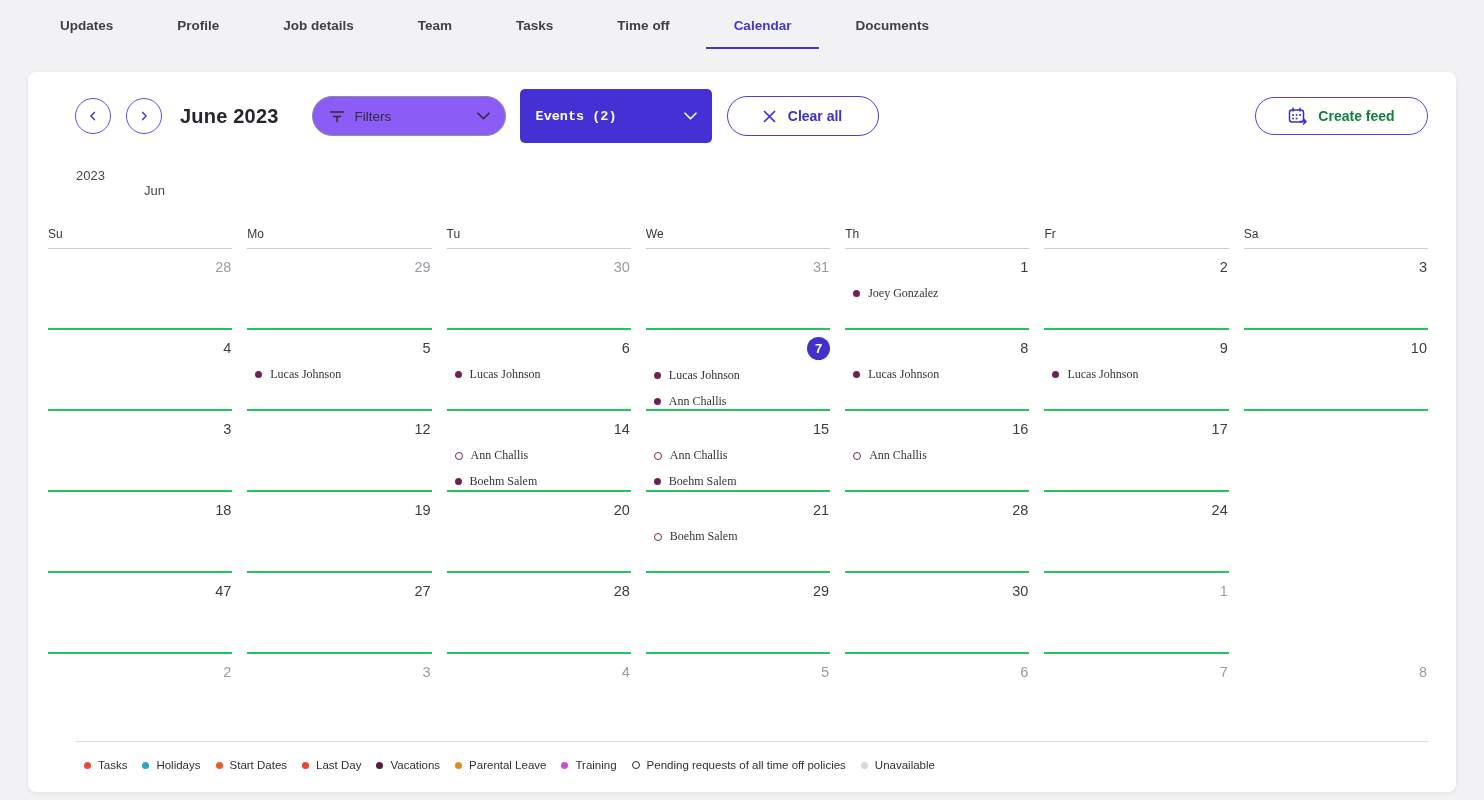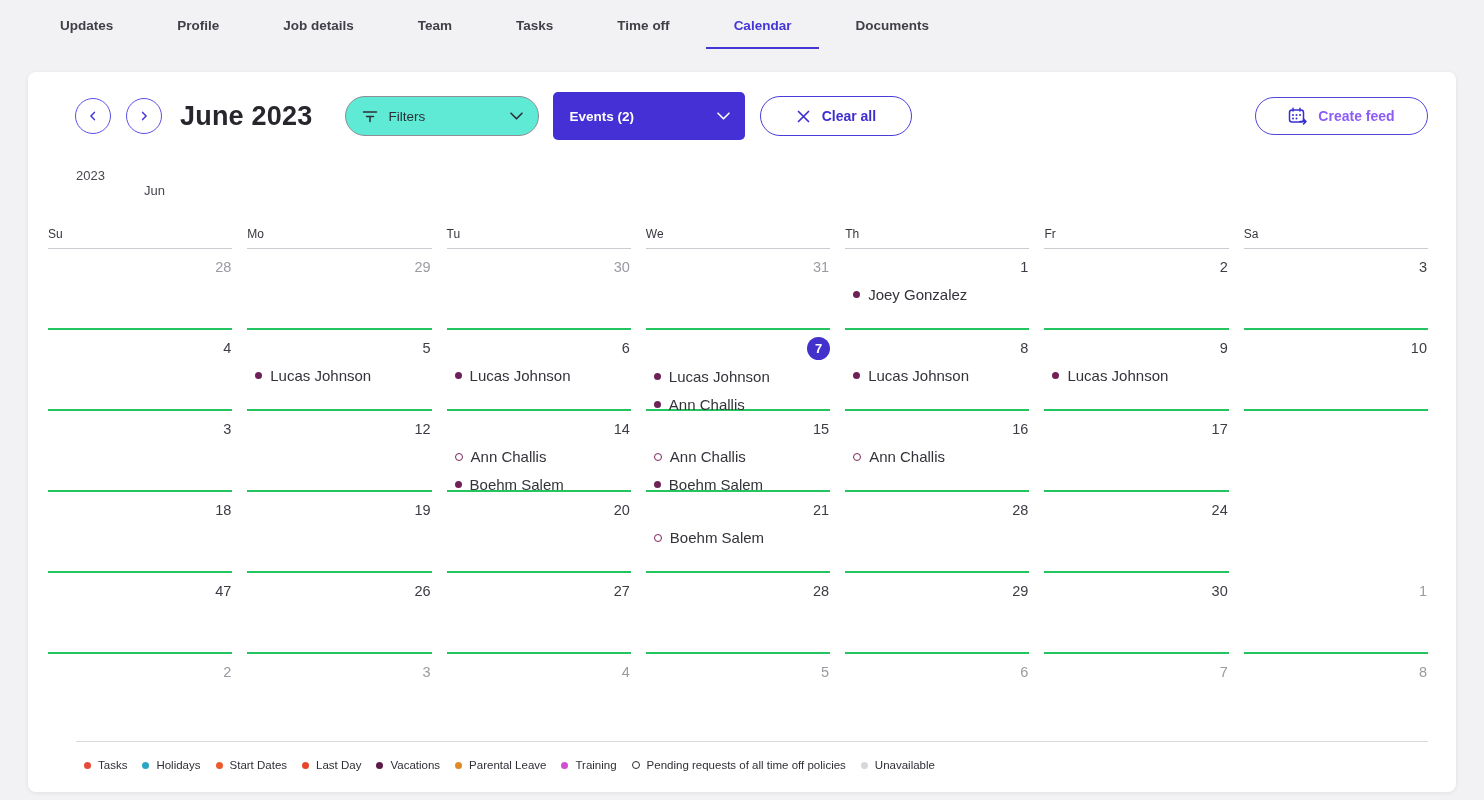--- a/index.html
+++ b/index.html
@@ -28,50 +28,50 @@
   }
   
   .toolbar { display: flex; align-items: center; padding: 24px 28px 0 20px; height: 64px; }
   .navbtn {
     width: 36px; height: 36px; border-radius: 50%;
     border: 1px solid #5a4fe6; background: #fff; cursor: pointer;
     display: flex; align-items: center; justify-content: center;
     margin-left: 15px; flex: 0 0 auto;
   }
   .navbtn:first-child { margin-left: 27px; }
-  .month-title { font-size: 27px; font-weight: 700; color: #26262c; margin-left: 18px; letter-spacing: .2px; }
+  .month-title { font-size: 20px; font-weight: 700; color: #26262c; margin-left: 18px; letter-spacing: .2px; }
   .dd-filters {
     display: flex; align-items: center; gap: 10px;
     margin-left: 33px; width: 194px; height: 40px;
     border: 1px solid #8d8d96; border-radius: 20px;
-    padding: 0 14px 0 16px; background: #5eead4; cursor: pointer;
+    padding: 0 14px 0 16px; background: #8b5cf6; cursor: pointer;
     font-size: 13.5px; color: #2e2e36;
   }
   .dd-filters .chev { margin-left: auto; }
   .btn-events {
     display: flex; align-items: center;
-    margin-left: 14px; width: 192px; height: 48px;
+    margin-left: 14px; width: 192px; height: 54px;
     background: #4430d4; border: none; border-radius: 5px;
     padding: 0 14px 0 16px; cursor: pointer;
     font-size: 13.5px; font-weight: 600; color: #ffffff;
-    font-family: Liberation Sans, sans-serif;
+    font-family: Liberation Mono, monospace;
   }
   .btn-events .chev { margin-left: auto; }
   .btn-clear {
     display: flex; align-items: center; justify-content: center; gap: 12px;
     margin-left: 15px; width: 152px; height: 40px;
     background: #fff; border: 1px solid #4a3cd8; border-radius: 20px;
     cursor: pointer; font-size: 14px; font-weight: 700; color: #3d2ed2;
     font-family: "Liberation Sans", sans-serif;
   }
   .btn-feed {
     display: flex; align-items: center; justify-content: center; gap: 11px;
     margin-left: auto; width: 173px; height: 38px;
     background: #fff; border: 1px solid #5145dc; border-radius: 19px;
-    cursor: pointer; font-size: 14px; font-weight: 700; color: #8b5cf6;
+    cursor: pointer; font-size: 14px; font-weight: 700; color: #15803d;
     font-family: "Liberation Sans", sans-serif;
   }
   
   .minilabels { display: flex; padding: 32px 20px 0; font-size: 13px; color: #46464e; flex-direction: column; }
   .minilabels .yr { margin-left: 28px; }
   .minilabels .mo { margin-left: 96px; }
   
   .grid-head, .week-row {
     display: grid; grid-template-columns: repeat(7, 1fr);
     column-gap: 15px; padding: 0 28px 0 20px;
@@ -89,21 +89,21 @@
   .today-badge {
     display: block; margin-left: auto; width: 23px; height: 23px;
     border-radius: 50%; background: #4331cb; color: #fff;
     font-size: 13px; font-weight: 700; text-align: center; line-height: 23px;
   }
   .events { margin-top: 8px; display: flex; flex-direction: column; gap: 11px; }
   .event { display: flex; align-items: center; gap: 8px; padding-left: 8px; cursor: pointer; }
   .edot { width: 7px; height: 7px; border-radius: 50%; flex: 0 0 auto; }
   .edot.filled { background: #6e2156; }
   .edot.hollow { border: 1.5px solid #7c2558; background: #fff; width: 8px; height: 8px; }
-  .ename { font-size: 15px; color: #33333b; white-space: nowrap; }
+  .ename { font-size: 12px; color: #33333b; white-space: nowrap; font-family: Liberation Serif, serif; }
   
   .legend-sep { border: none; border-top: 1px solid #d9d9de; margin: 0 28px 0 48px; }
   .legend { display: flex; align-items: center; flex-wrap: nowrap; gap: 15px; padding: 17px 20px 0 56px; }
   .litem { display: flex; align-items: center; gap: 7px; }
   .ldot { width: 7px; height: 7px; border-radius: 50%; flex: 0 0 auto; }
   .ldot.hollow { background: #fff; border: 1.5px solid #2b2b30; width: 8px; height: 8px; }
   .llabel { font-size: 11.5px; color: #2f2f37; white-space: nowrap; }
   .chev svg, .icon svg { display: block; }
 </style>
 </head>
@@ -359,23 +359,20 @@
         </div>
         <div class="cell">
           <span class="date-num">24</span>
         </div>
       </div>
       <div class="week-row lined">
         <div class="cell">
           <span class="date-num">47</span>
         </div>
         <div class="cell">
-          <span class="date-num">26</span>
-        </div>
-        <div class="cell">
           <span class="date-num">27</span>
         </div>
         <div class="cell">
           <span class="date-num">28</span>
         </div>
         <div class="cell">
           <span class="date-num">29</span>
         </div>
         <div class="cell">
           <span class="date-num">30</span>

